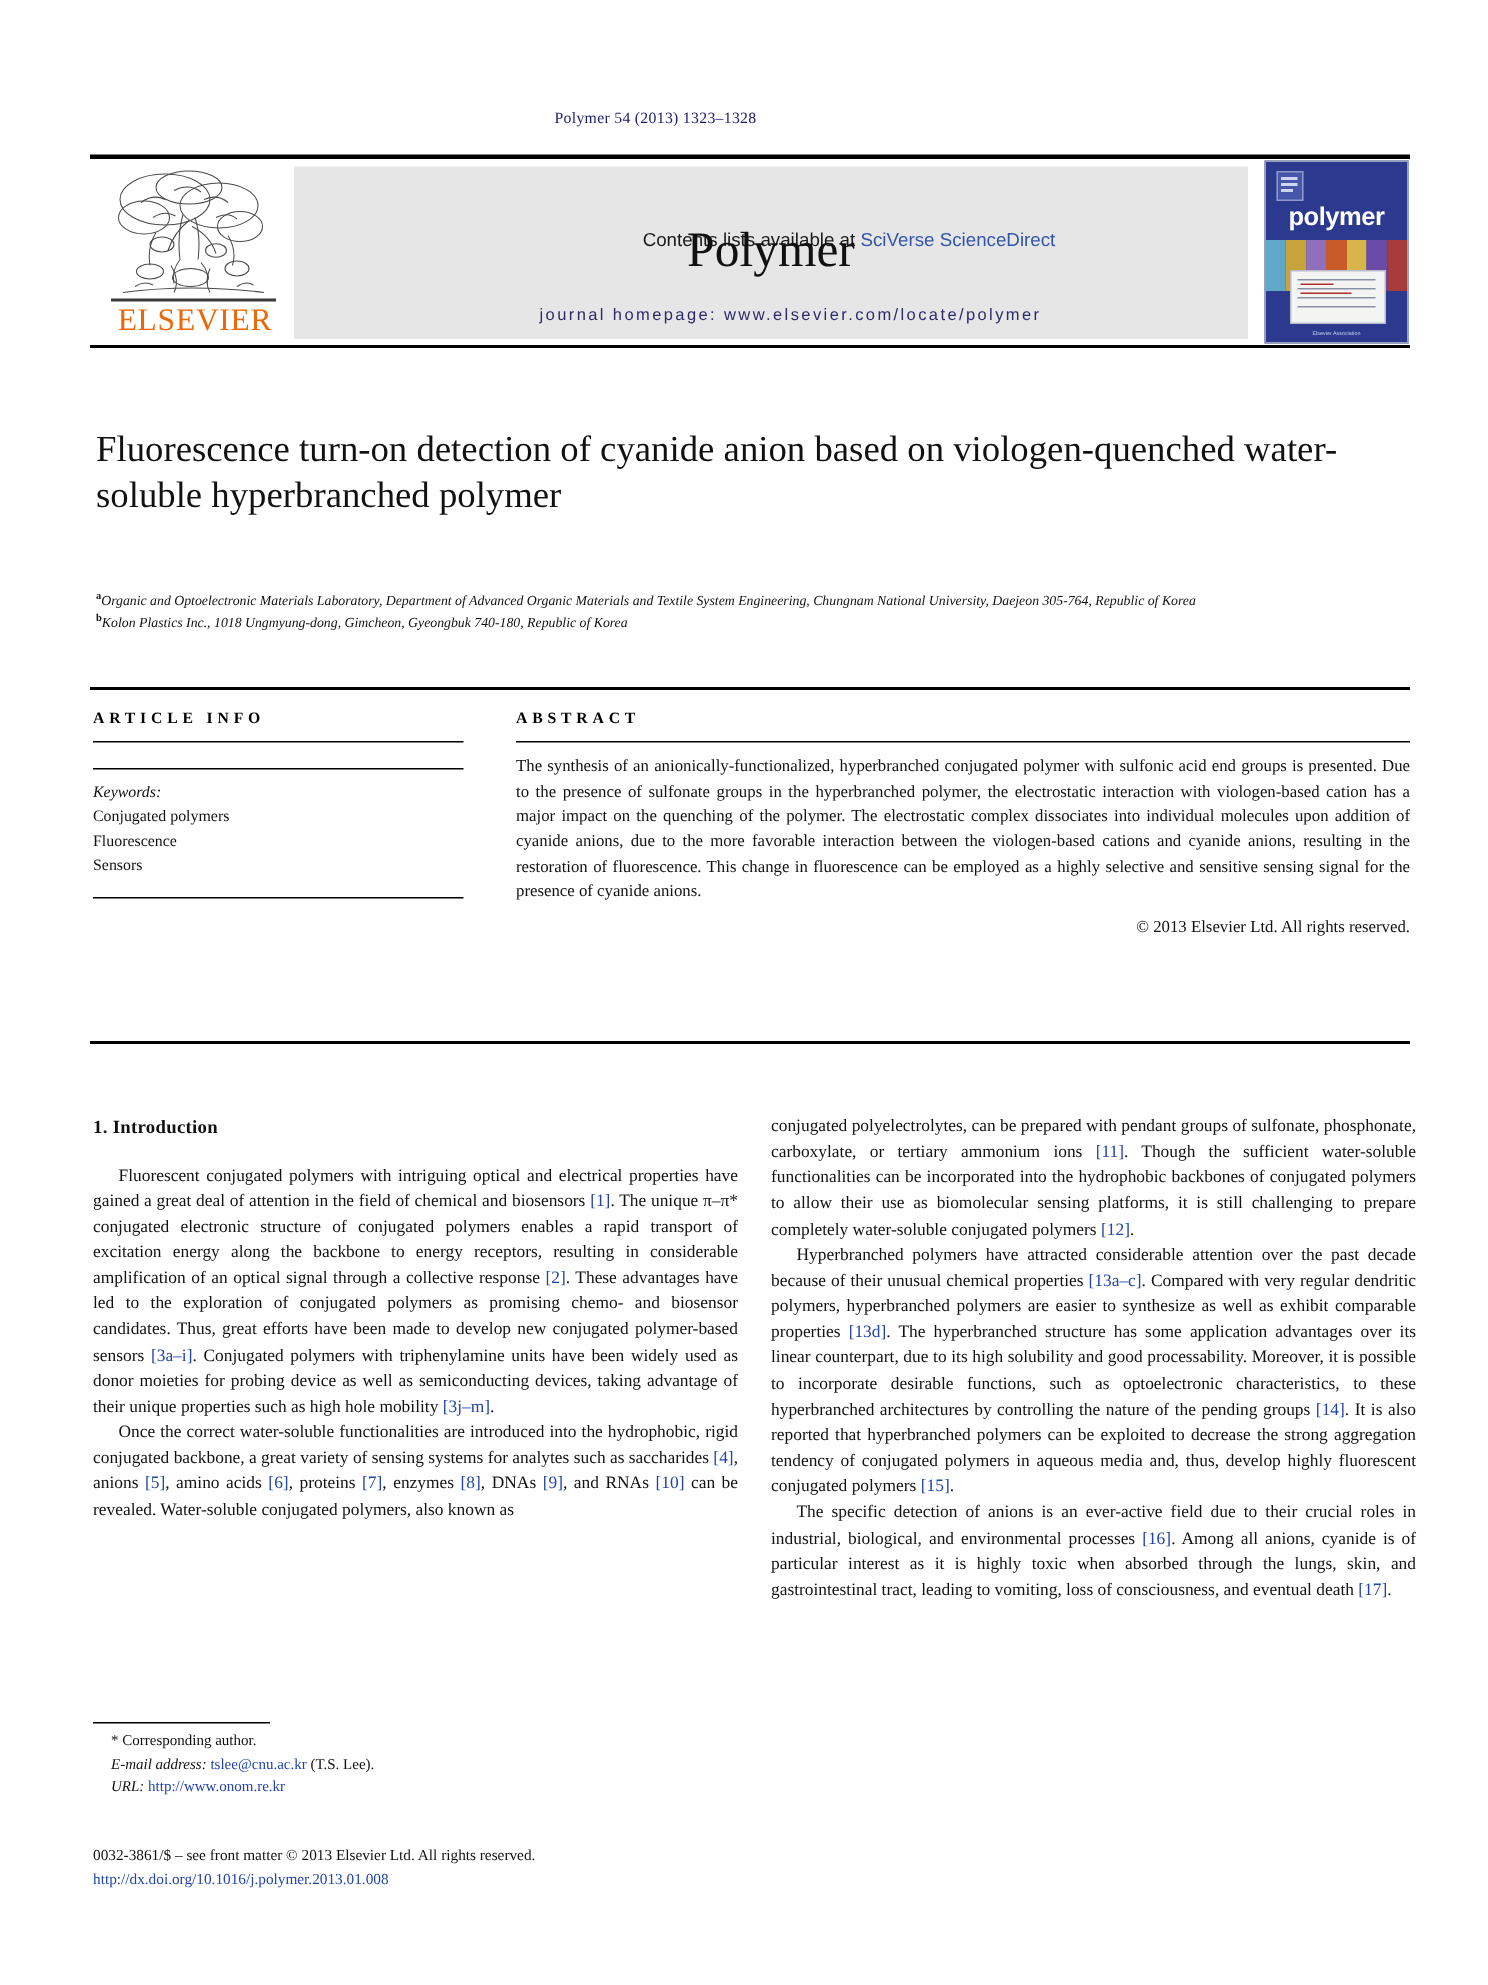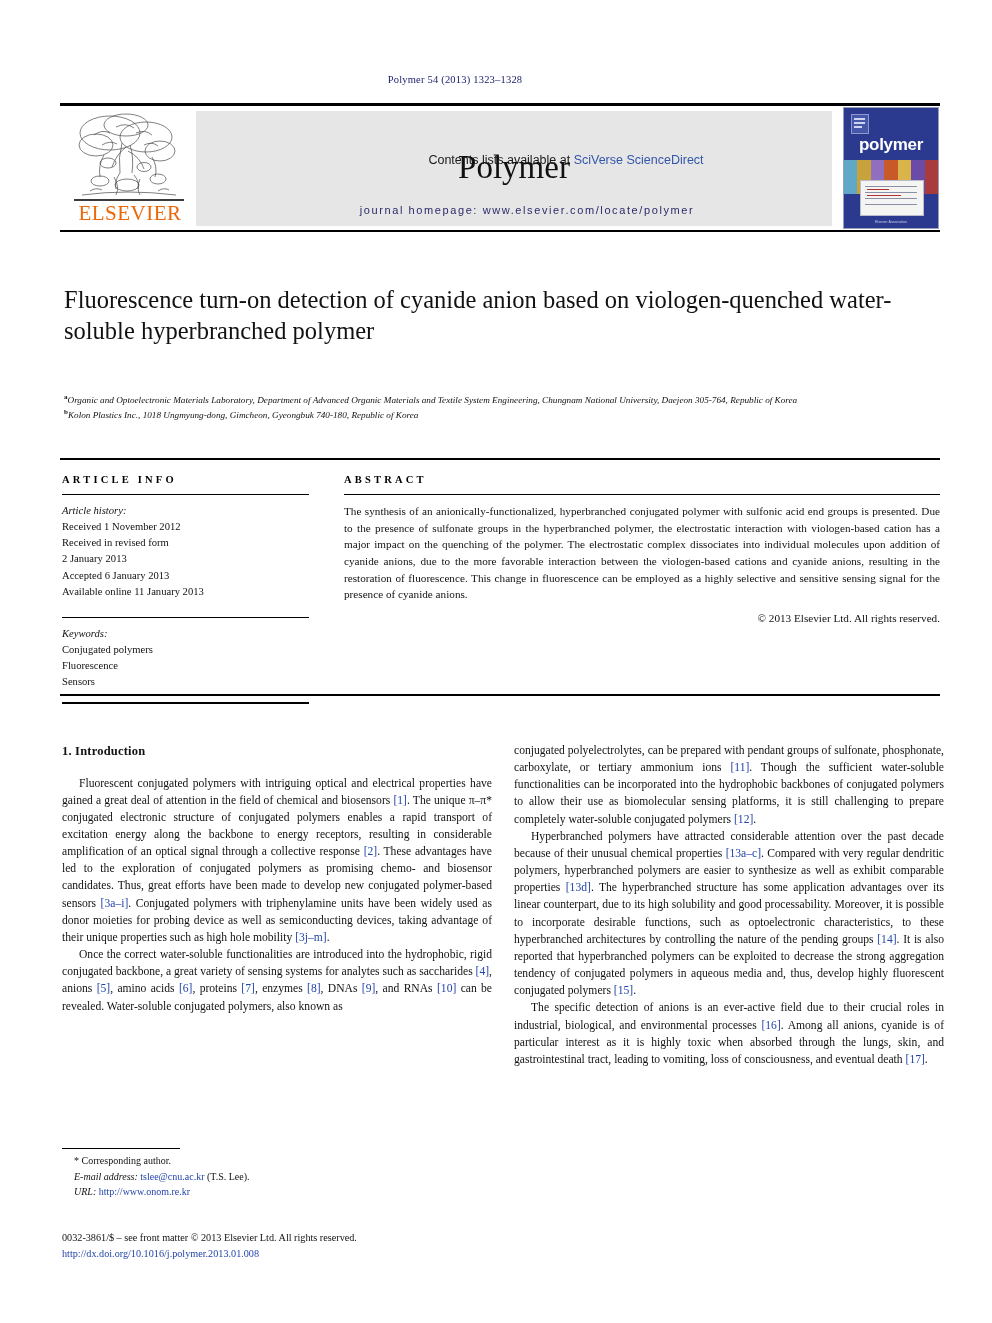--- a/index.html
+++ b/index.html
@@ -26,21 +26,20 @@
   .running-head {
     position: absolute;
     top: 74px;
     left: 0;
     width: 874px;
     text-align: center;
     font-family: "Liberation Serif", serif;
     font-size: 10.5px;
     color: #1a1a6e;
     letter-spacing: 0.2px;
-    margin-left: 18px;
   }
 
   
   .masthead {
     position: absolute;
     top: 103px;
     left: 60px;
     width: 880px;
     height: 128px;
   }
@@ -451,28 +450,20 @@
     <div><sup>a</sup><span>Organic and Optoelectronic Materials Laboratory, Department of Advanced Organic Materials and Textile System Engineering, Chungnam National University, Daejeon 305-764, Republic of Korea</span></div>
     <div><sup>b</sup><span>Kolon Plastics Inc., 1018 Ungmyung-dong, Gimcheon, Gyeongbuk 740-180, Republic of Korea</span></div>
   </div>
 
   <div class="band-rule-top"></div>
   <div class="band-rule-bottom"></div>
 
   <div class="info-col">
     <div class="sec-head">ARTICLE INFO</div>
     <div class="hr-thin"></div>
-    <div class="info-body">
-      <div class="it">Article history:</div>
-      <div>Received 1 November 2012</div>
-      <div>Received in revised form</div>
-      <div>2 January 2013</div>
-      <div>Accepted 6 January 2013</div>
-      <div>Available online 11 January 2013</div>
-    </div>
     <div class="hr-thin" style="margin-top:17px;"></div>
     <div class="info-body kw-block">
       <div class="it">Keywords:</div>
       <div>Conjugated polymers</div>
       <div>Fluorescence</div>
       <div>Sensors</div>
     </div>
     <div class="info-hr2"></div>
   </div>
 

